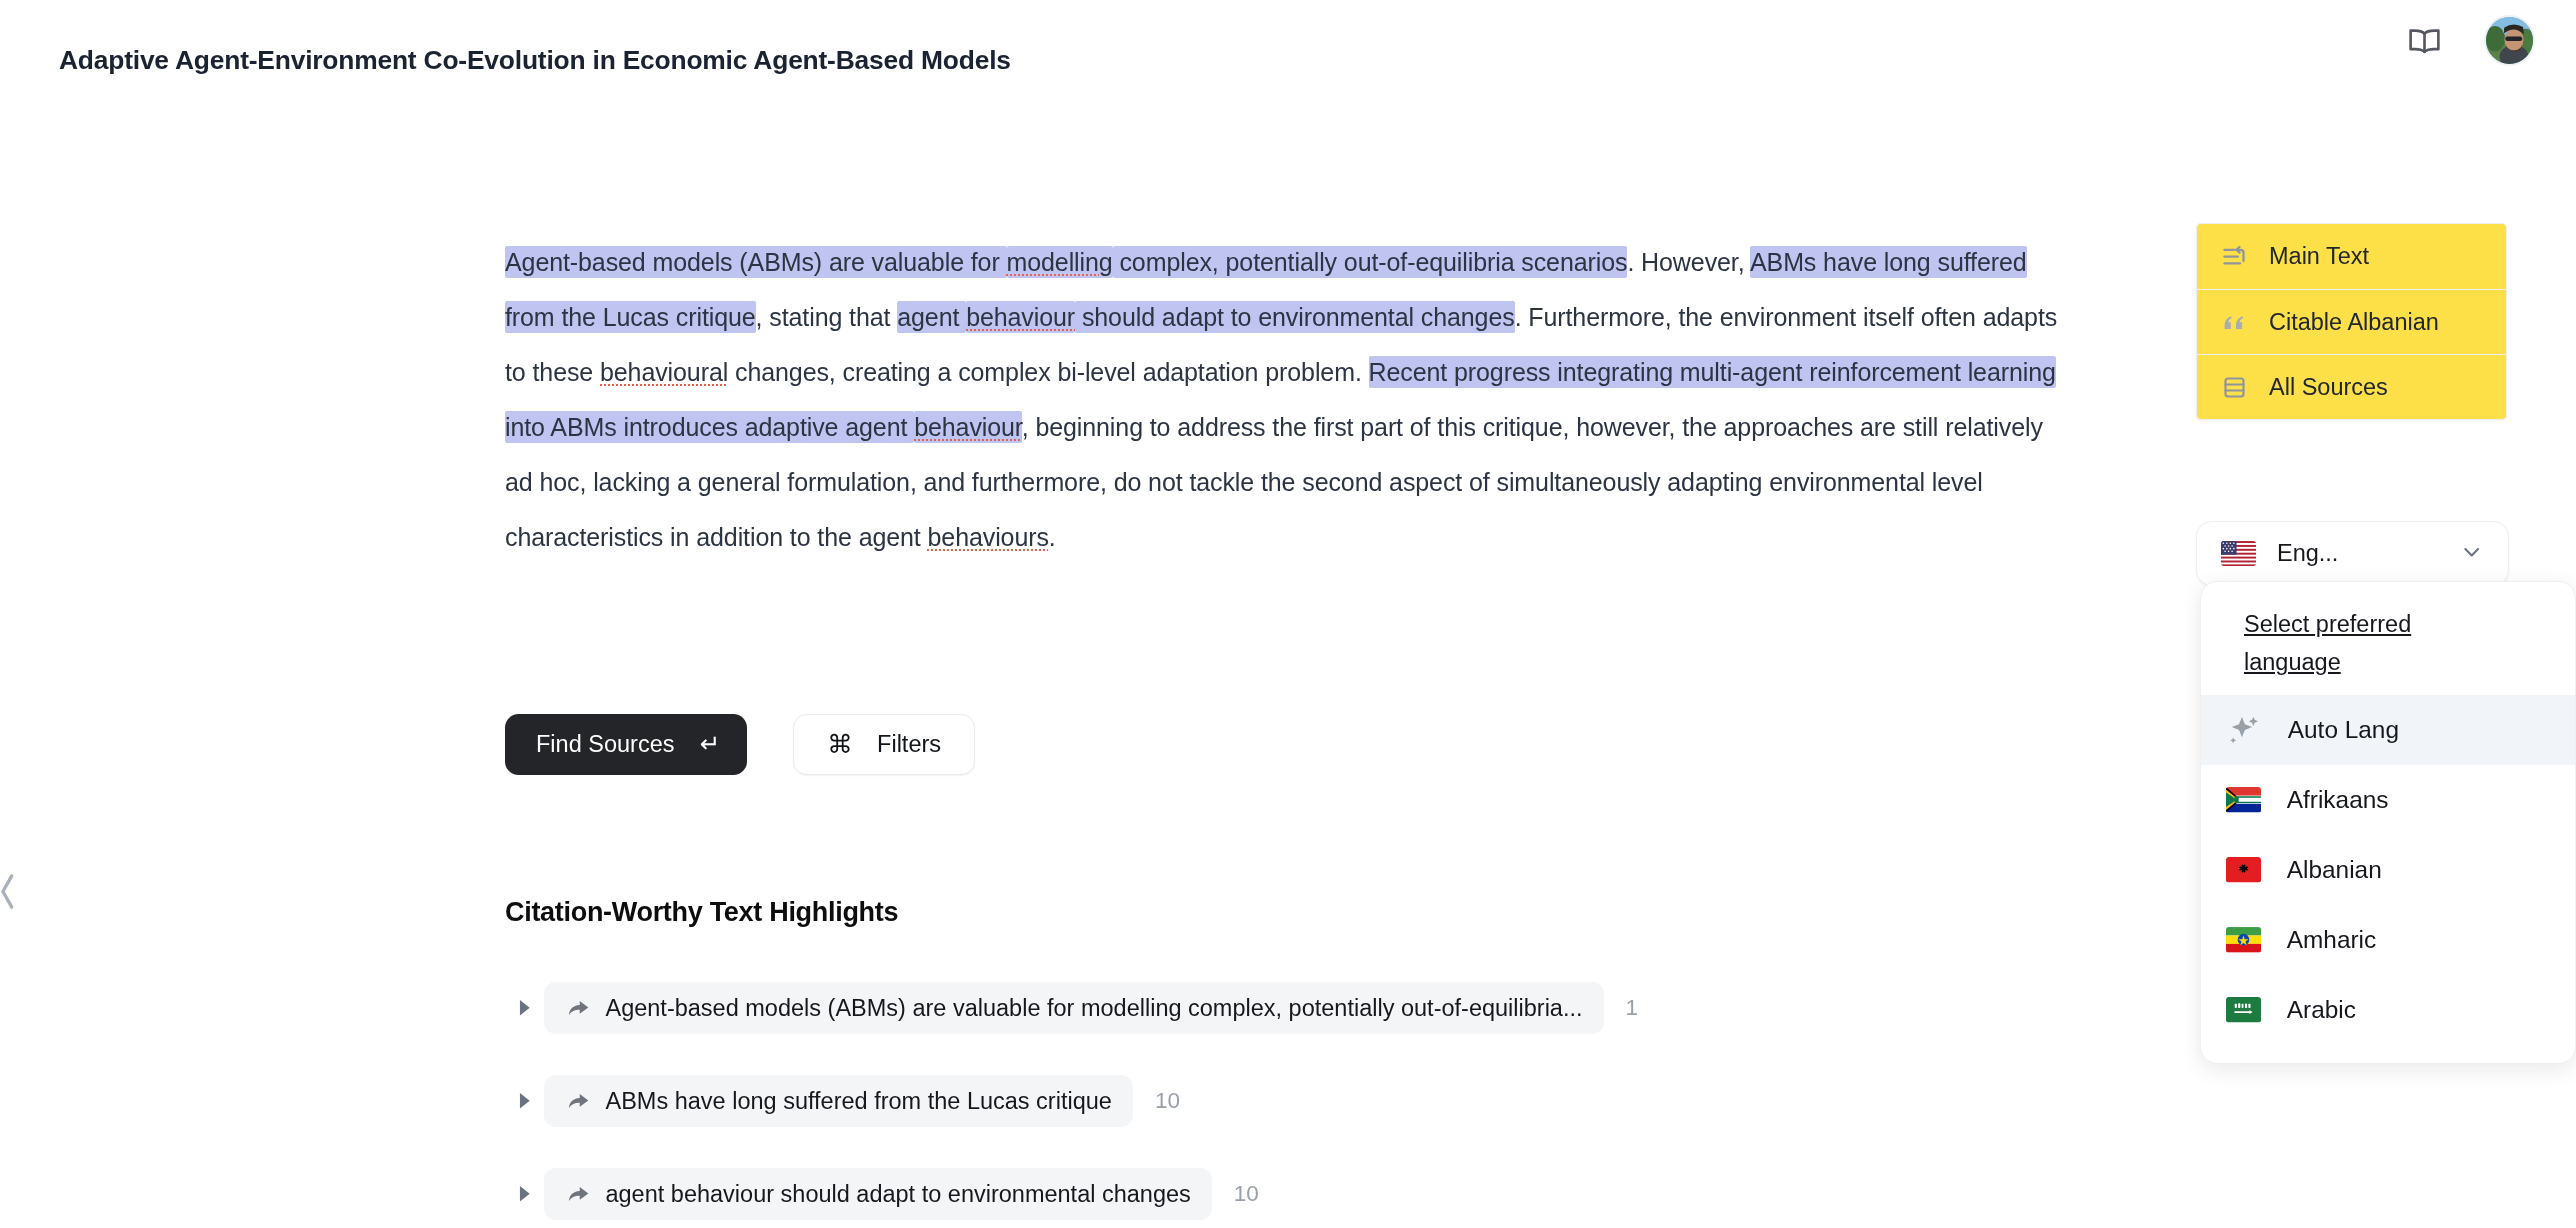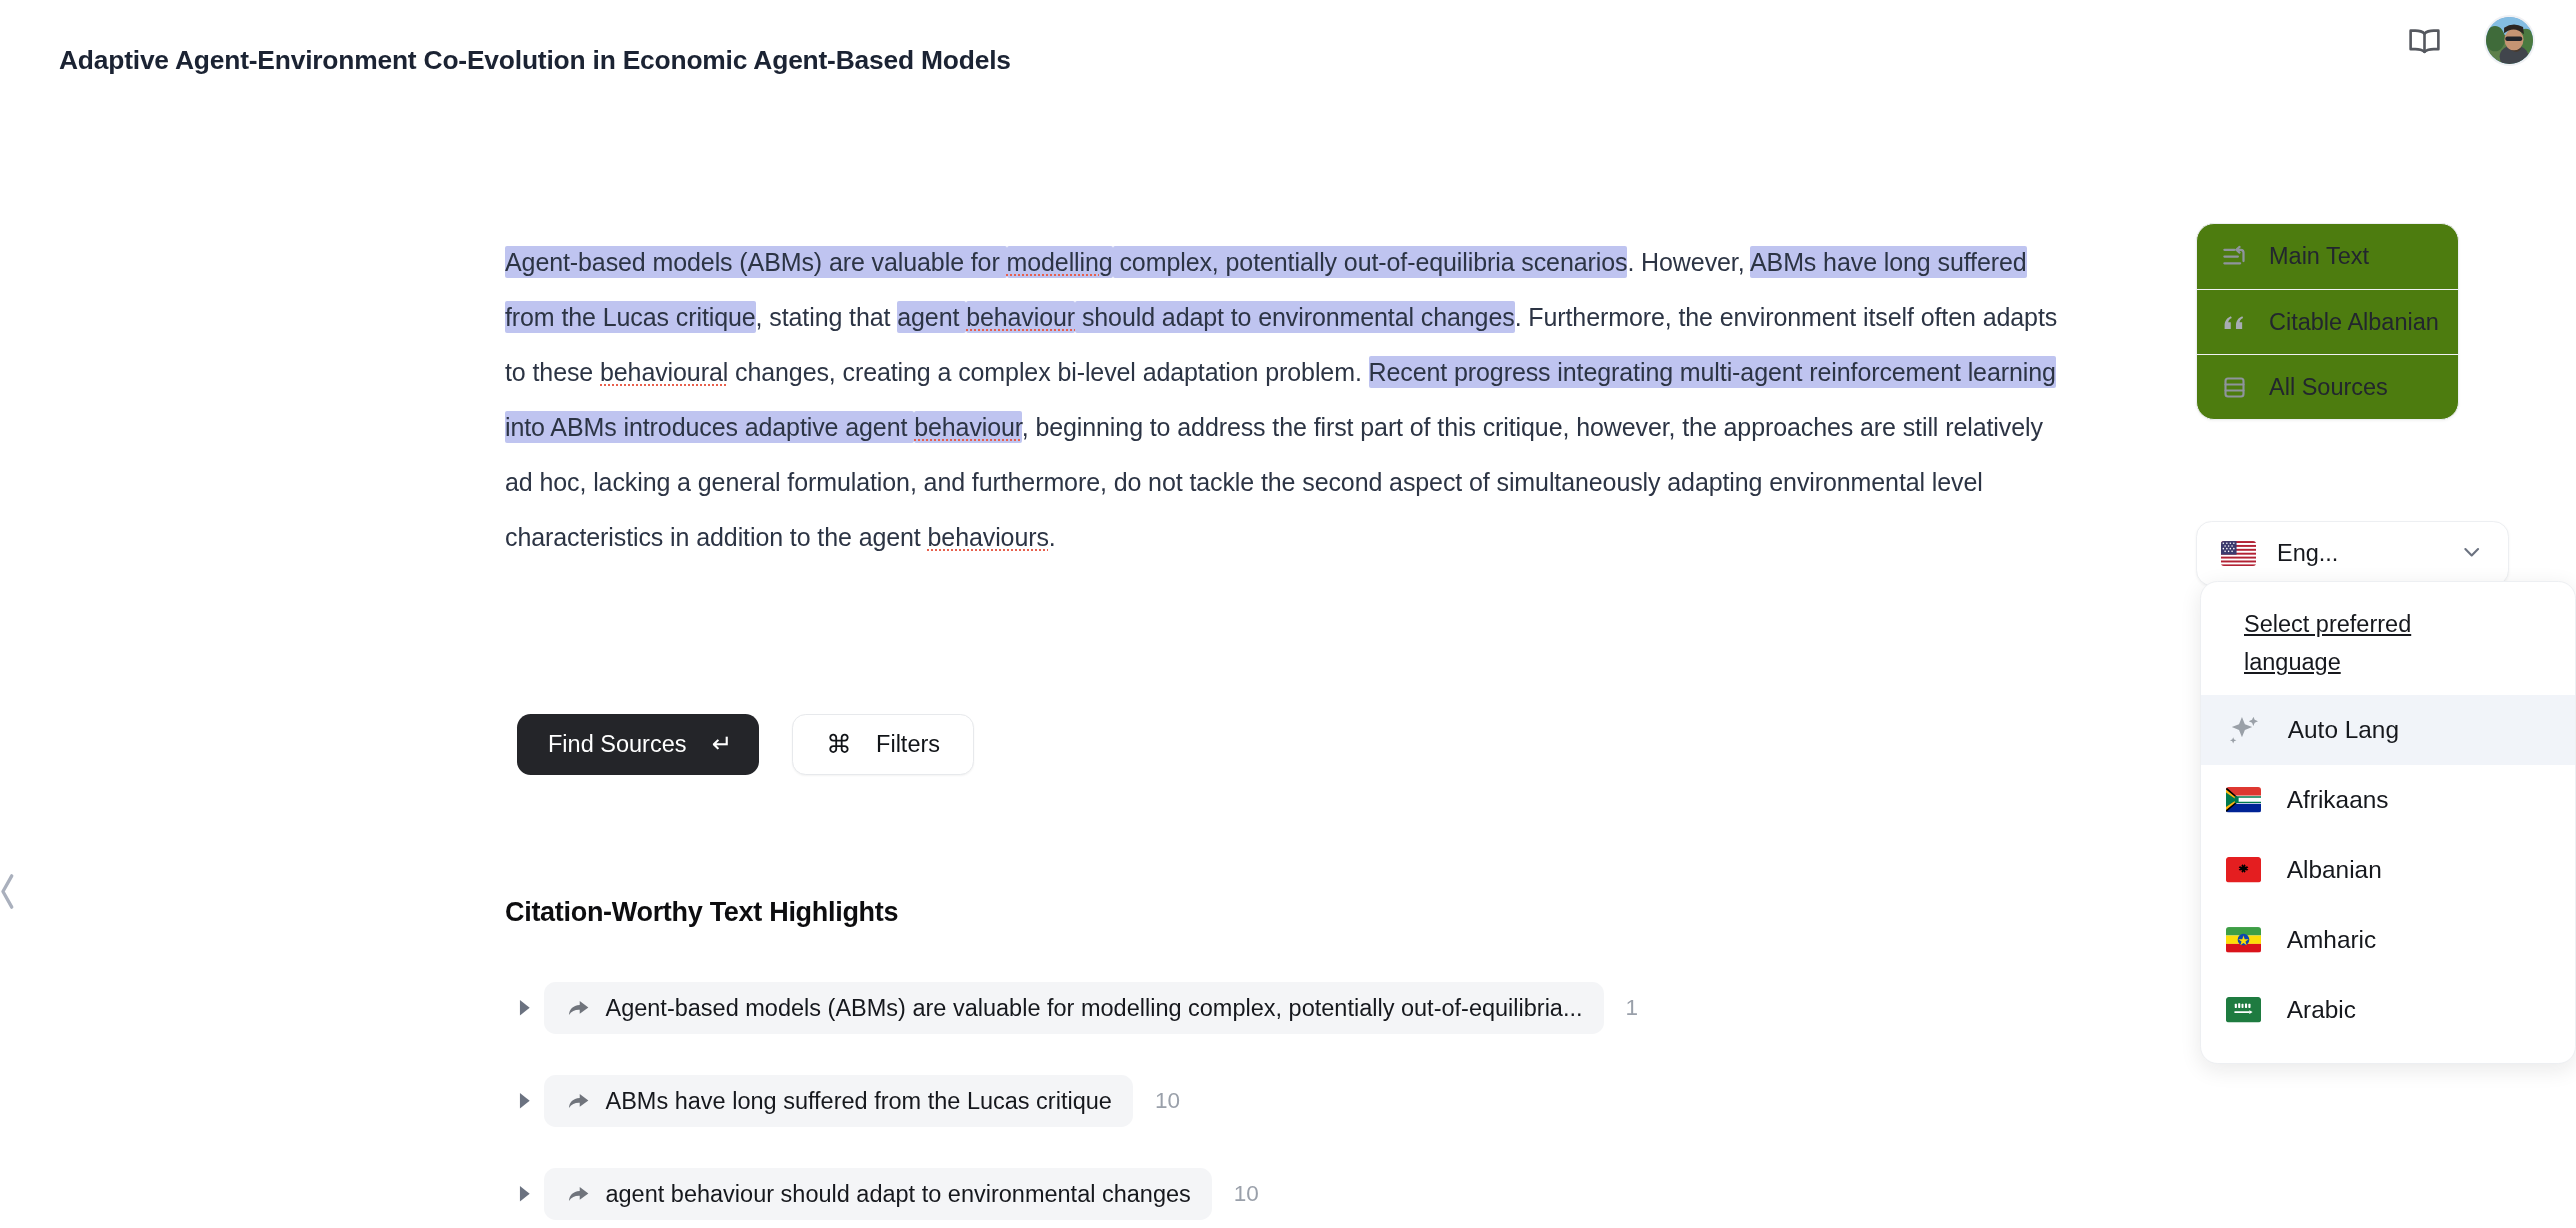--- a/index.html
+++ b/index.html
@@ -90,22 +90,21 @@
     text-underline-offset: 2.9px;
   }
 
   
   .btn-row {
     position: absolute;
     left: 505px;
     top: 714px;
     display: flex;
     align-items: center;
-    gap: 33px;
-    margin-left: 12px;
+    gap: 46px;
   }
   .btn-find {
     height: 61px;
     background: #242529;
     color: #ffffff;
     border: none;
     border-radius: 13.7px;
     padding: 0 27px 0 31px;
     font-size: 23.5px;
     font-family: "Liberation Sans", sans-serif;
@@ -185,24 +184,24 @@
     margin-left: 21.5px;
     flex: 0 0 auto;
   }
   .share-icon { width: 24.4px; height: 24.4px; flex: 0 0 24.4px; display:block; }
 
   
   .nav-card {
     position: absolute;
     left: 2196px;
     top: 223px;
-    width: 263px;
-    background: #4d7c0f;
+    width: 311px;
+    background: #fde047;
     border: 1.5px solid #edeff2;
-    border-radius: 18px;
+    border-radius: 5px;
     box-shadow: 0 1px 2.9px rgba(17,20,24,0.05);
     overflow: hidden;
   }
   .nav-item {
     display: flex;
     align-items: center;
     gap: 21.5px;
     height: 65px;
     padding: 0 23.5px;
     cursor: pointer;

